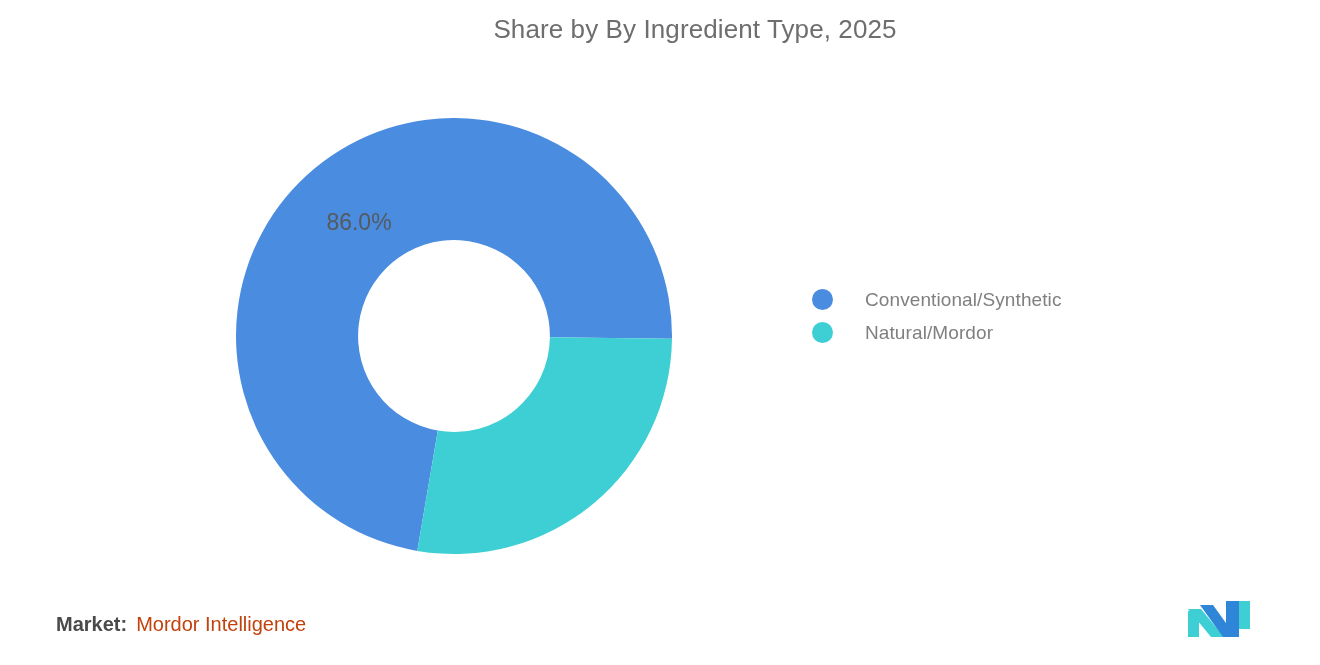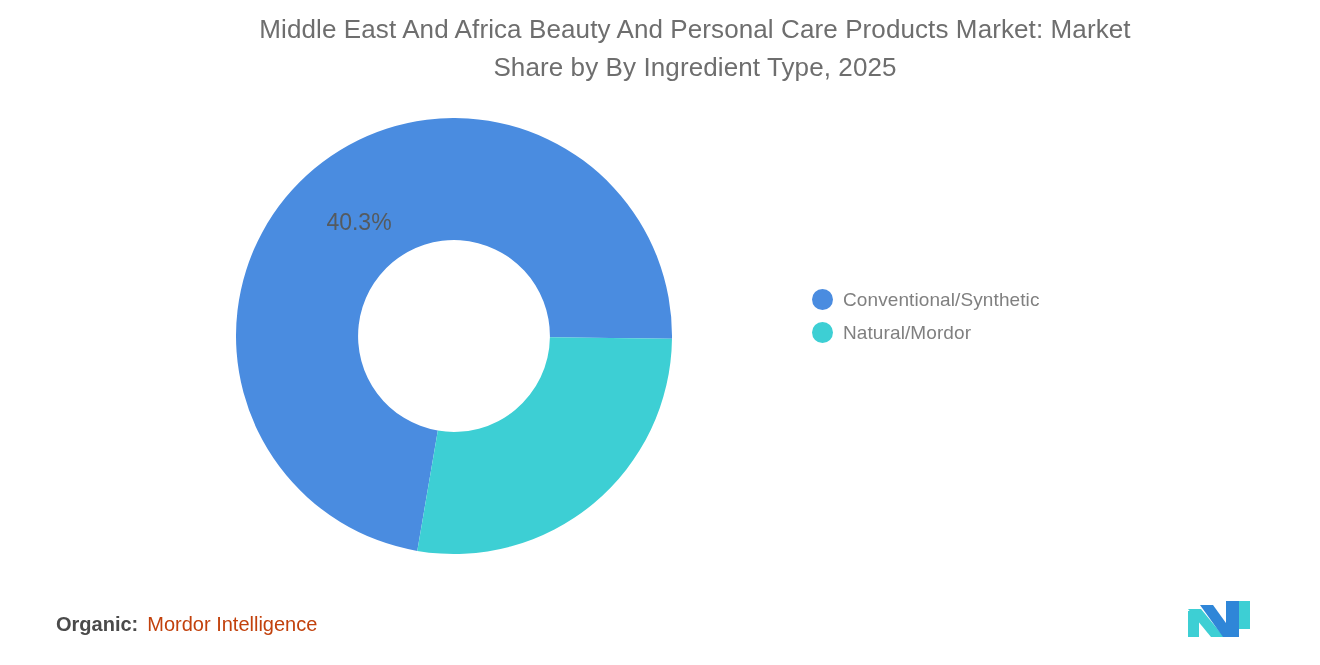--- a/index.html
+++ b/index.html
@@ -62,20 +62,21 @@
   #legend {
     position: absolute;
     left: 812px;
     top: 283px;
     width: 330px;
   }
   .legend-item {
     display: flex;
     align-items: center;
     height: 33px;
+    gap: 22px;
   }
   .legend-dot {
     width: 21px;
     height: 21px;
     border-radius: 50%;
     flex: 0 0 auto;
     margin-right: 10px;
   }
   .legend-label {
     color: #808080;
@@ -114,48 +115,47 @@
     height: 40px;
   }
   #brand-logo svg { display: block; width: 66px; height: 40px; }
 </style>
 </head>
 <body>
 
 <div id="chart-card">
 
   <div id="chart-title">
-    <span class="tline">Middle East And Africa Beauty And Personal Care Products Market: Market</span>
     <span class="tline">Share by By Ingredient Type, 2025</span>
   </div>
 
   <div id="donut-wrap">
     <svg id="donut-svg" viewBox="0 0 436 436">
       <g>
         <path id="slice-path-0" d="M 181.2693152548295 432.88335626137007 A 218 218 0 1 1 435.9837305859785 220.66330618208366 L 313.91284145783055 219.1718547201168 A 95.92 95.92 0 1 0 201.838498712125 312.5486767550028 Z" fill="#4a8ce0"></path>
         <path id="slice-path-1" d="M 435.9837305859785 220.6633061820839 A 218 218 0 0 1 181.2693152548295 432.88335626137007 L 201.838498712125 312.5486767550028 A 95.92 95.92 0 0 0 313.91284145783055 219.17185472011693 Z" fill="#3dcfd4"></path>
       </g>
     </svg>
   </div>
 
-  <div id="slice-label-0">40.3%</div>
+  <div id="slice-label-0">86.0%</div>
 
   <div id="legend">
     <div class="legend-item">
       <span class="legend-dot" id="legend-dot-0" style="background: rgb(74, 140, 224);"></span>
       <span class="legend-label">Conventional/Synthetic</span>
     </div>
     <div class="legend-item">
       <span class="legend-dot" id="legend-dot-1" style="background: rgb(61, 207, 212);"></span>
       <span class="legend-label">Natural/Mordor</span>
     </div>
   </div>
 
   <div id="source-line">
-    <span id="source-label">Organic:</span>
+    <span id="source-label">Market:</span>
     <span id="source-value">Mordor Intelligence</span>
   </div>
 
   <div id="brand-logo">
     <svg viewBox="0 0 66 40">
       <polygon points="2,38 2,12 13,12 13,38" fill="#3dcfd4"></polygon>
       <polygon points="2,10 15,10 38,38 25,38" fill="#3dcfd4"></polygon>
       <polygon points="14,6 27,6 50,38 37,38" fill="#2f86d8"></polygon>
       <polygon points="40,2 53,2 53,38 40,38" fill="#2f86d8"></polygon>
       <polygon points="53,2 64,2 64,30 53,30" fill="#3dcfd4"></polygon>

